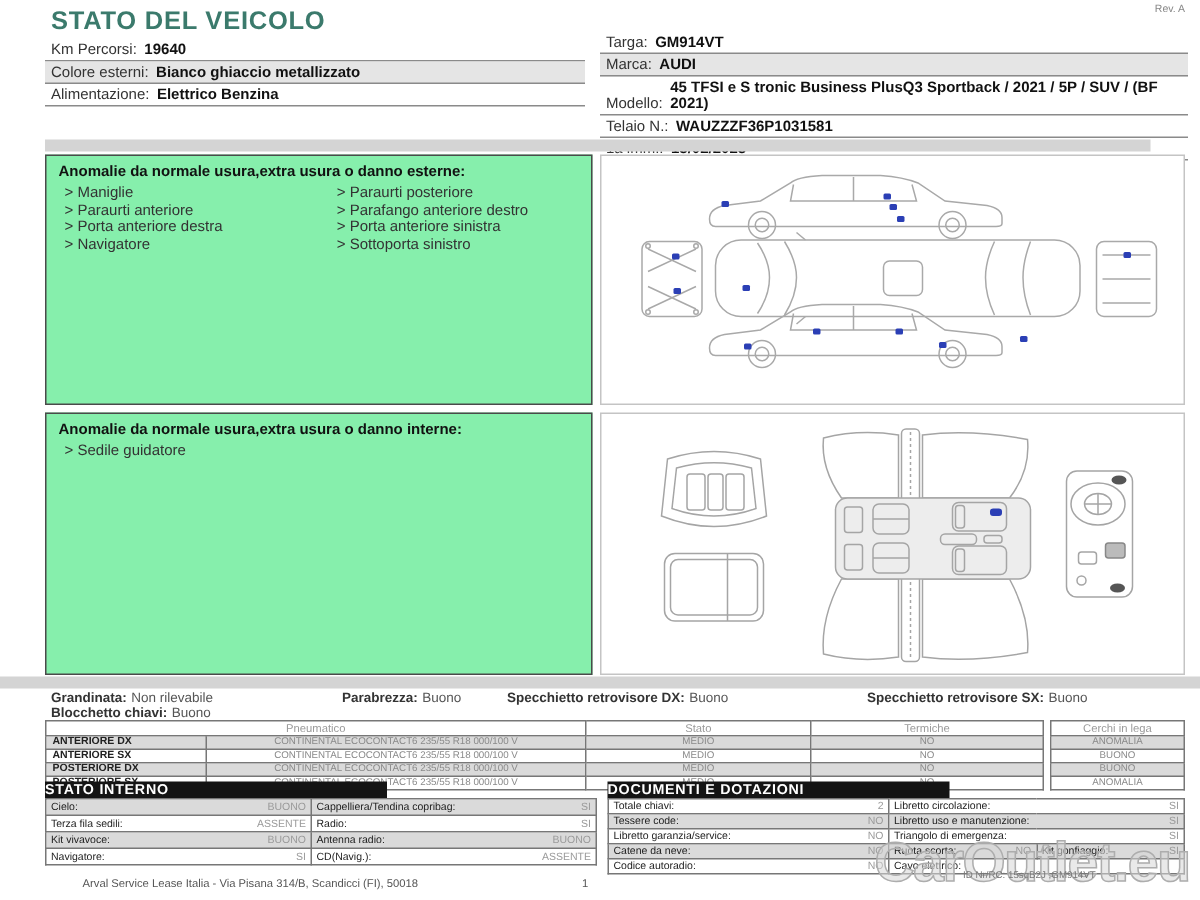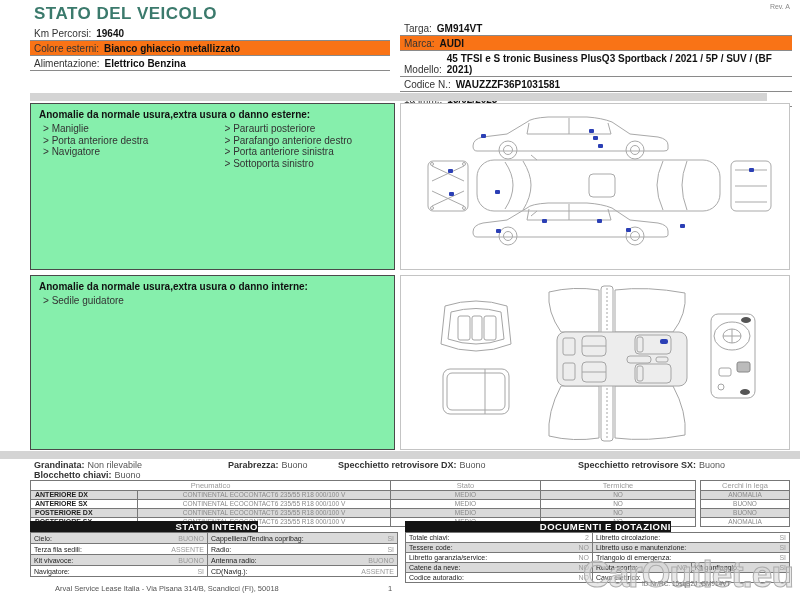--- a/index.html
+++ b/index.html
@@ -11,21 +11,21 @@
   
   .page-title{left:34px;top:4px;font-size:17px;font-weight:bold;color:#3b7a6c;letter-spacing:.5px;}
   .rev{right:10px;top:3px;font-size:7px;color:#888;}
   .info-col{display:flex;flex-direction:column;}
   .info-left{left:30px;top:26px;width:360px;}
   .info-right{left:400px;top:21px;width:392px;}
   .info-row{display:flex;align-items:flex-end;border-bottom:1px solid #8a8a8a;
             padding:2px 4px 1px;font-size:10px;line-height:11px;color:#222;}
   .info-row .lbl{margin-right:5px;white-space:nowrap;color:#333;}
   .info-row .val{font-weight:bold;color:#111;}
-  .shaded{background:#f97316;}
+  .shaded{background:#e5e5e5;}
   
   .bar1{left:30px;top:93px;width:737px;height:8px;background:#d4d4d4;}
   .bar2{left:0;top:451px;width:800px;height:8px;background:#d4d4d4;}
   
   .anom-box{border:1px solid #4a4a4a;background:#86efac;}
   .ext-box{left:30px;top:103px;width:363px;height:165px;}
   .int-box{left:30px;top:275px;width:363px;height:173px;}
   .box-title{font-size:10px;font-weight:bold;color:#111;padding:5px 8px 3px;}
   .anom-cols{display:flex;font-size:10px;color:#333;}
   .anom-col{width:50%;padding-left:12px;box-sizing:border-box;}
@@ -42,23 +42,23 @@
   table{border-collapse:collapse;table-layout:fixed;}
   .tyres{left:30px;top:480px;width:665px;}
   .cerchi{left:700px;top:480px;width:90px;}
   .tyres td,.cerchi td{border:1px solid #777;font-size:6.5px;color:#8a8a8a;text-align:center;
       padding:0 16px;height:8px;line-height:8px;white-space:nowrap;overflow:hidden;}
   .tyres tr.hdr td,.cerchi tr.hdr td{color:#9a9a9a;font-size:7.5px;height:9px;line-height:9px;background:#fff;}
   .tyres td.pos{font-weight:bold;color:#222;text-align:left;padding-left:4px;font-size:7px;}
   tr.rshade td{background:#dadada;}
   
   .blackbar{background:#141414;color:#fff;font-weight:bold;font-size:9.5px;line-height:11px;
-            height:11px;text-align:right;letter-spacing:.5px;}
+            height:11px;text-align:left;letter-spacing:.5px;}
   .si-bar{left:30px;top:521px;width:228px;}
-  .doc-bar{left:405px;top:521px;width:266px;}
+  .doc-bar{left:405px;top:521px;width:228px;}
   .si-table{left:30px;top:532px;width:367px;}
   .doc-table{left:405px;top:532px;width:385px;}
   .si-table td,.doc-table td{border:1px solid #777;height:10px;padding:0 3px;overflow:hidden;}
   .doc-table td{height:8px;}
   .kv{display:flex;justify-content:space-between;align-items:center;font-size:7px;line-height:9px;white-space:nowrap;}
   .kv .l{color:#222;margin-right:4px;}
   .kv .v{color:#9a9a9a;}
   
   .footer-company{left:34px;top:584px;font-size:7.5px;color:#555;margin-left:21px;}
   .page-num{left:388px;top:584px;font-size:7.5px;color:#555;}
@@ -95,36 +95,37 @@
   </div>
   <div class="info-row shaded">
     <span class="lbl">Marca:</span>
     <span class="val">AUDI</span>
   </div>
   <div class="info-row">
     <span class="lbl">Modello:</span>
     <span class="val">45 TFSI e S tronic Business PlusQ3 Sportback / 2021 / 5P / SUV / (BF 2021)</span>
   </div>
   <div class="info-row">
-    <span class="lbl">Codice N.:</span>
+    <span class="lbl">Telaio N.:</span>
     <span class="val">WAUZZZF36P1031581</span>
   </div>
   <div class="info-row">
     <span class="lbl">1a imm.:</span>
     <span class="val">13/02/2023</span>
   </div>
 </div>
 
 <div class="abs bar1"></div>
 
 <div class="abs anom-box ext-box">
   <div class="box-title">Anomalie da normale usura,extra usura o danno esterne:</div>
   <div class="anom-cols">
     <div class="anom-col">
       <div class="anom-item">Maniglie</div>
+      <div class="anom-item">Paraurti anteriore</div>
       <div class="anom-item">Porta anteriore destra</div>
       <div class="anom-item">Navigatore</div>
     </div>
     <div class="anom-col">
       <div class="anom-item">Paraurti posteriore</div>
       <div class="anom-item">Parafango anteriore destro</div>
       <div class="anom-item">Porta anteriore sinistra</div>
       <div class="anom-item">Sottoporta sinistro</div>
     </div>
   </div>

